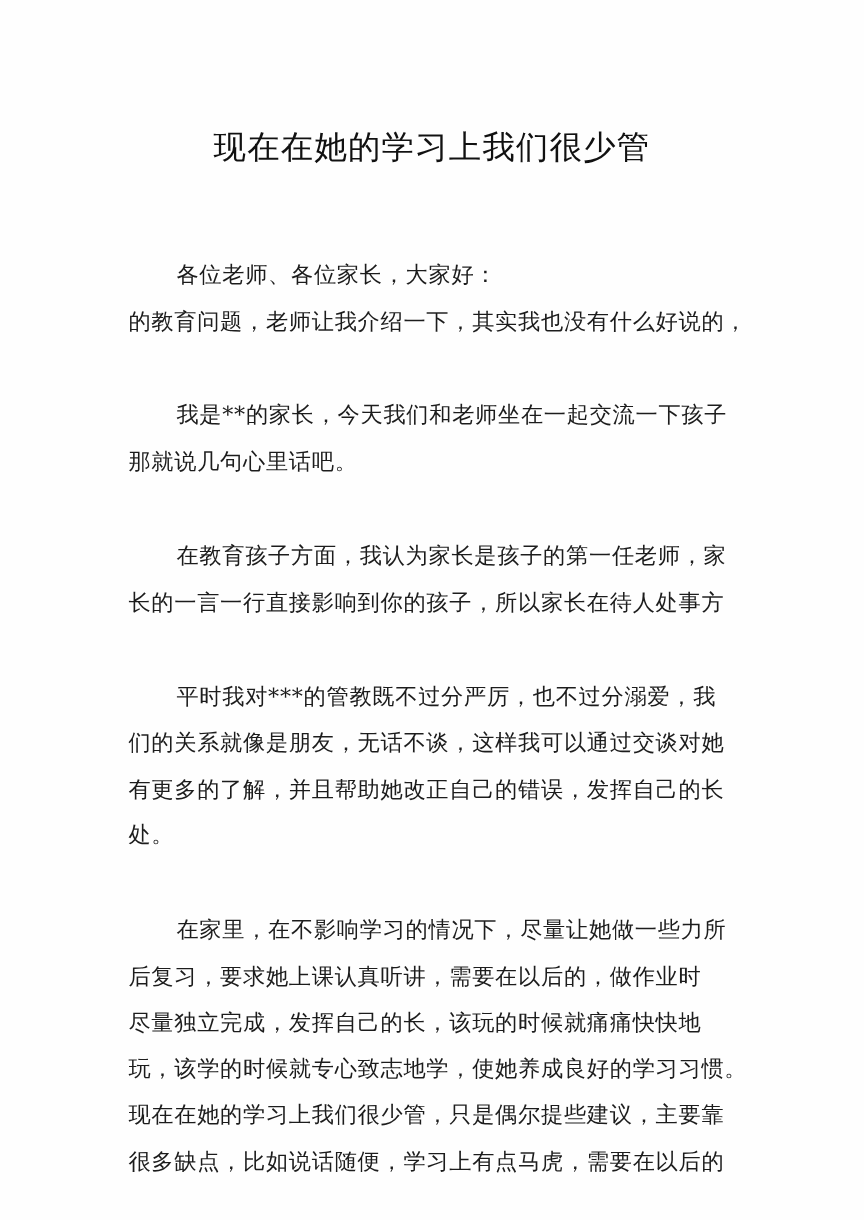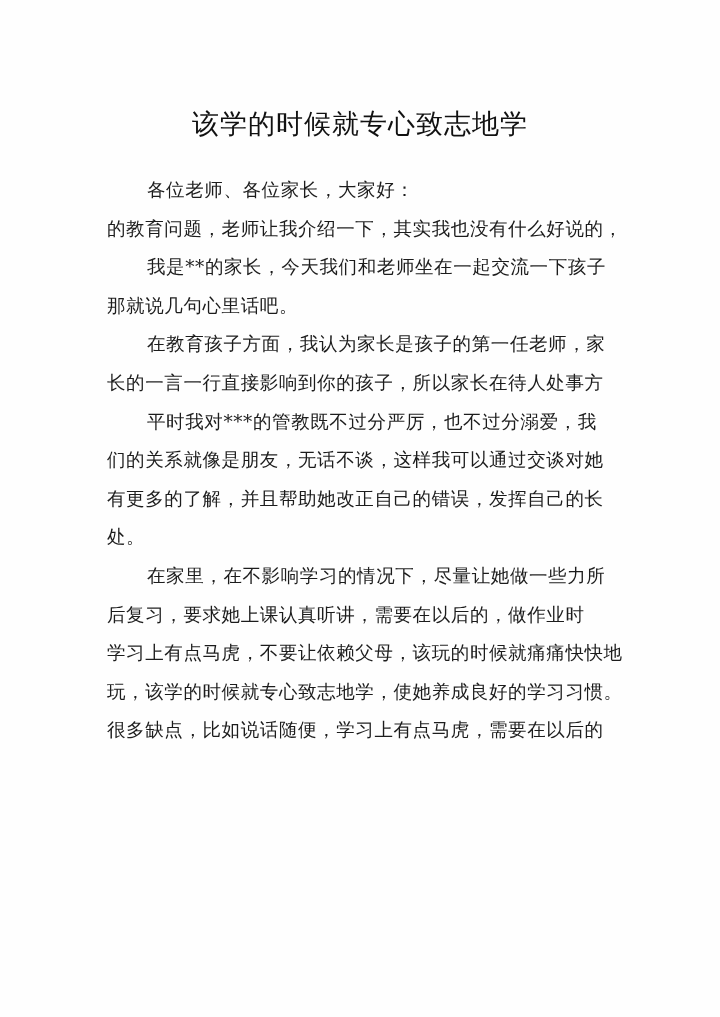--- a/index.html
+++ b/index.html
@@ -43,38 +43,40 @@
     .line {
       height: 38.6px;
       line-height: 38.6px;
       font-size: 18.5px;
       white-space: nowrap;
       color: #1c1c1c;
       letter-spacing: 0.6px;
     }
     .line.indent {
       padding-left: 40px;
+      margin-top: 40px;
     }
   </style>
 </head>
 <body>
 
 <div class="page">
-  <h1 class="title">该学的时候就专心致志地学</h1>
+  <h1 class="title">现在在她的学习上我们很少管</h1>
 
   <div class="body-text">
     <div class="line indent">各位老师、各位家长，大家好：</div>
     <div class="line">的教育问题，老师让我介绍一下，其实我也没有什么好说的，</div>
     <div class="line indent">我是**的家长，今天我们和老师坐在一起交流一下孩子</div>
     <div class="line">那就说几句心里话吧。</div>
     <div class="line indent">在教育孩子方面，我认为家长是孩子的第一任老师，家</div>
     <div class="line">长的一言一行直接影响到你的孩子，所以家长在待人处事方</div>
     <div class="line indent">平时我对***的管教既不过分严厉，也不过分溺爱，我</div>
     <div class="line">们的关系就像是朋友，无话不谈，这样我可以通过交谈对她</div>
     <div class="line">有更多的了解，并且帮助她改正自己的错误，发挥自己的长</div>
     <div class="line">处。</div>
     <div class="line indent">在家里，在不影响学习的情况下，尽量让她做一些力所</div>
     <div class="line">后复习，要求她上课认真听讲，需要在以后的，做作业时</div>
-    <div class="line">学习上有点马虎，不要让依赖父母，该玩的时候就痛痛快快地</div>
+    <div class="line">尽量独立完成，发挥自己的长，该玩的时候就痛痛快快地</div>
     <div class="line">玩，该学的时候就专心致志地学，使她养成良好的学习习惯。</div>
+    <div class="line">现在在她的学习上我们很少管，只是偶尔提些建议，主要靠</div>
     <div class="line">很多缺点，比如说话随便，学习上有点马虎，需要在以后的</div>
   </div>
 </div>
 
 </body></html>

